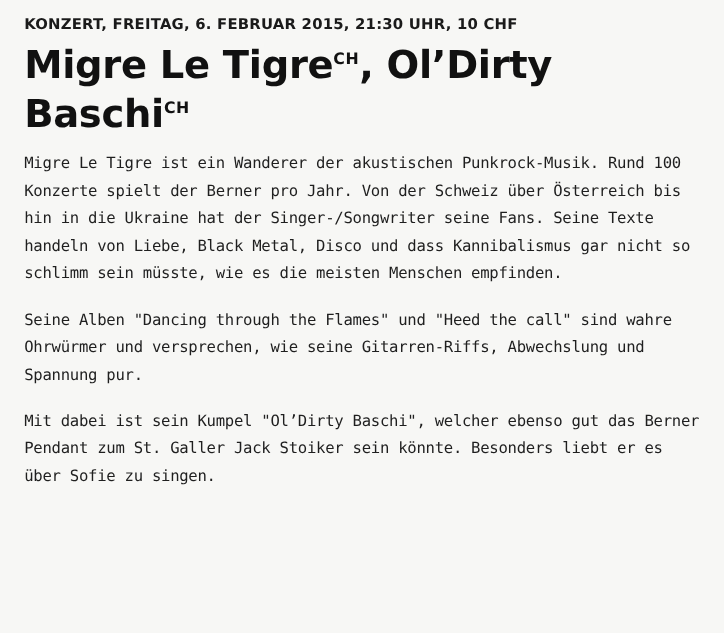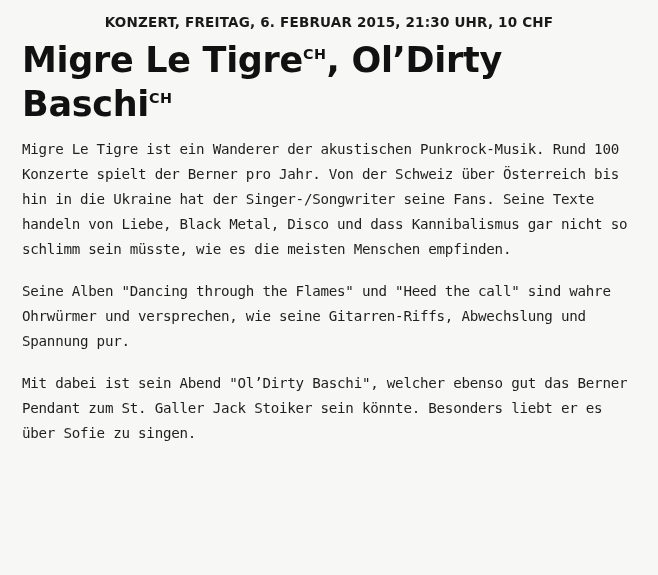--- a/index.html
+++ b/index.html
@@ -22,21 +22,20 @@
     background: #f7f7f5;
   }
   .eyebrow {
     font-family: "DejaVu Sans", sans-serif;
     font-weight: bold;
     font-size: 13.5px;
     letter-spacing: 0.2px;
     color: #1a1a1a;
     margin: 0 0 6px 0;
     line-height: 1.3;
-    text-align: center;
   }
   .title {
     font-family: "DejaVu Sans", sans-serif;
     font-weight: bold;
     font-size: 35px;
     line-height: 1.28;
     letter-spacing: -0.3px;
     color: #111111;
     margin: 0 0 6px 0;
   }
@@ -66,16 +65,16 @@
   <div class="eyebrow">KONZERT, FREITAG, 6. FEBRUAR 2015, 21:30 UHR, 10 CHF</div>
 
   <h1 class="title">
     <span>Migre Le Tigre</span><sup>CH</sup><span>, Ol’Dirty Baschi</span><sup>CH</sup>
   </h1>
 
   <p class="body-copy">Migre Le Tigre ist ein Wanderer der akustischen Punkrock-Musik. Rund 100 Konzerte spielt der Berner pro Jahr. Von der Schweiz über Österreich bis hin in die Ukraine hat der Singer-/Songwriter seine Fans. Seine Texte handeln von Liebe, Black Metal, Disco und dass Kannibalismus gar nicht so schlimm sein müsste, wie es die meisten Menschen empfinden.</p>
 
   <p class="body-copy">Seine Alben "Dancing through the Flames" und "Heed the call" sind wahre Ohrwürmer und versprechen, wie seine Gitarren-Riffs, Abwechslung und Spannung pur.</p>
 
-  <p class="body-copy">Mit dabei ist sein Abend "Ol’Dirty Baschi", welcher ebenso gut das Berner Pendant zum St. Galler Jack Stoiker sein könnte. Besonders liebt er es über Sofie zu singen.</p>
+  <p class="body-copy">Mit dabei ist sein Kumpel "Ol’Dirty Baschi", welcher ebenso gut das Berner Pendant zum St. Galler Jack Stoiker sein könnte. Besonders liebt er es über Sofie zu singen.</p>
 
 
 </div>
 
 </body></html>

